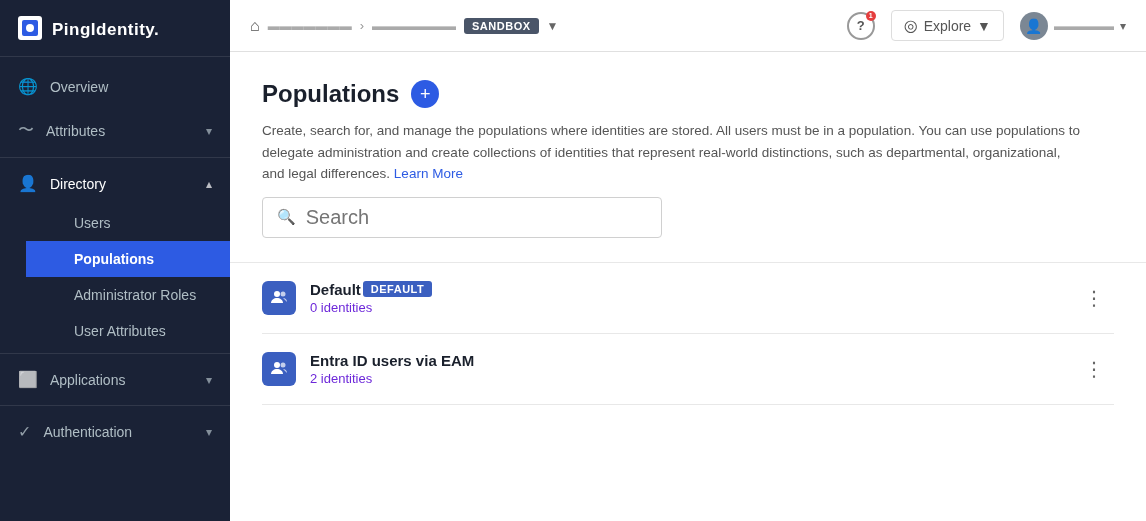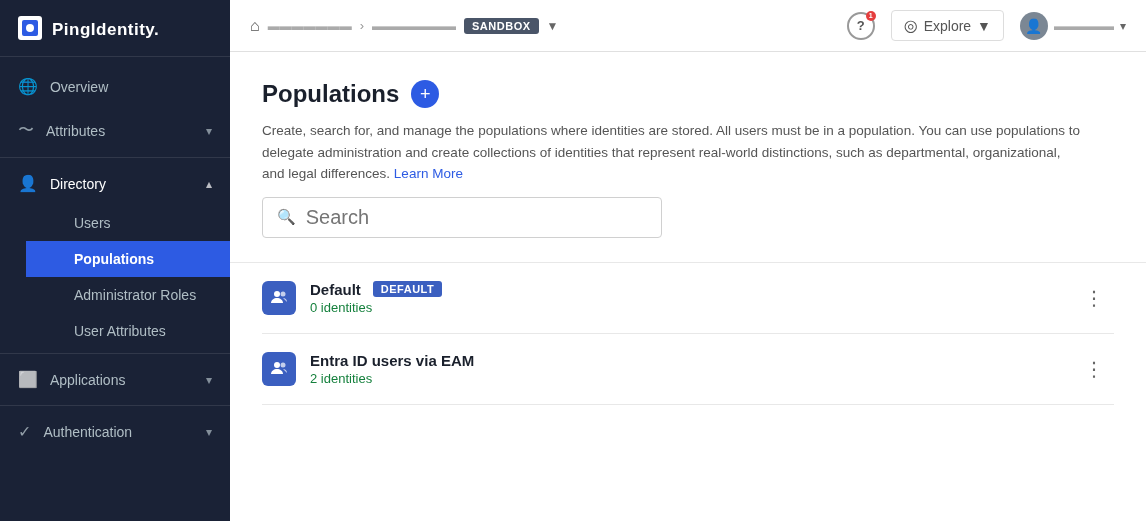--- a/index.html
+++ b/index.html
@@ -321,36 +321,36 @@
     }
 
     .pop-info { flex: 1; }
 
     .pop-name {
       font-size: 15px;
       font-weight: 600;
       color: #1a202c;
       display: flex;
       align-items: center;
-      gap: 12px;
+      gap: 2px;
     }
 
     .default-badge {
       background: #3b5fc0;
       color: #fff;
       font-size: 11px;
       font-weight: 700;
       padding: 2px 8px;
       border-radius: 3px;
       letter-spacing: 0.5px;
     }
 
     .pop-count {
       font-size: 13px;
-      color: #15803d;
+      color: #6d28d9;
       margin-top: 2px;
     }
 
     .pop-menu {
       color: #666;
       font-size: 20px;
       cursor: pointer;
       padding: 4px 8px;
       letter-spacing: 2px;
     }

